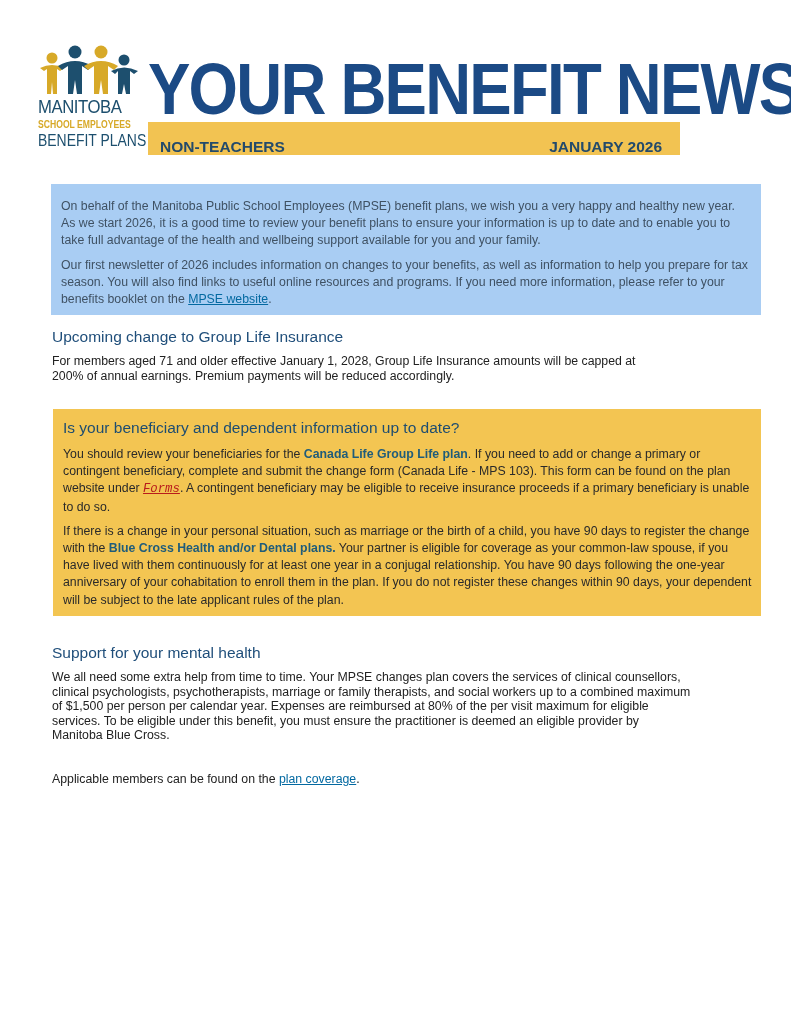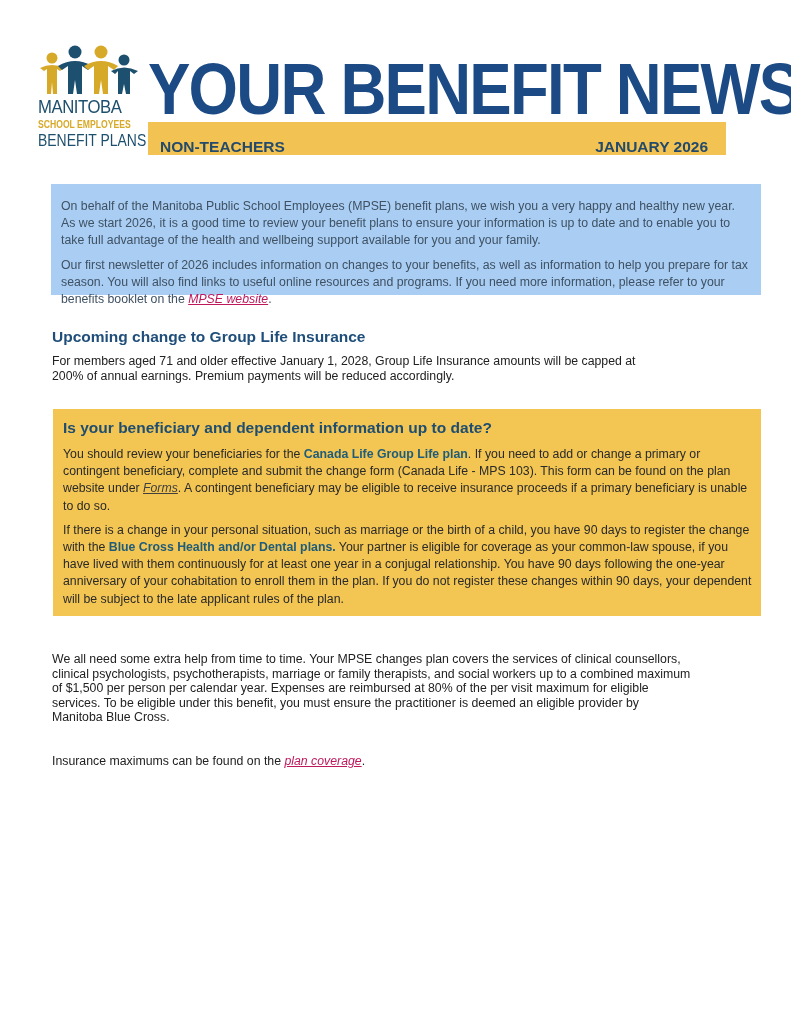--- a/index.html
+++ b/index.html
@@ -9,41 +9,41 @@
   .logo svg { display: block; }
   .logo-line { position: absolute; left: 0; width: 104px; text-align: left;
                font-family: "Liberation Sans", sans-serif; font-stretch: condensed; white-space: nowrap; }
   .logo-manitoba { top: 52px; font-size: 19px; color: #1d4f6e; letter-spacing: -0.5px; transform: scaleX(0.88); transform-origin: left; }
   .logo-school { top: 74px; font-size: 10.5px; color: #d7a928; font-weight: bold; transform: scaleX(0.82); transform-origin: left; }
   .logo-plans { top: 87px; font-size: 17px; color: #1d4f6e; transform: scaleX(0.82); transform-origin: left; }
 
   .masthead { position: absolute; left: 148px; top: 52px; font-size: 73px; font-weight: bold;
               color: #1b4a85; letter-spacing: -2px; transform: scaleX(0.87); transform-origin: left;
               white-space: nowrap; line-height: 1; }
-  .banner { position: absolute; left: 148px; top: 122px; width: 578px; height: 33px; background: #f2c352;
+  .banner { position: absolute; left: 148px; top: 122px; width: 532px; height: 33px; background: #f2c352;
             display: flex; align-items: center; justify-content: space-between; box-sizing: border-box;
             padding: 16px 18px 0 12px; }
   .banner span { font-weight: bold; font-size: 15.5px; color: #234a6b; }
 
-  .intro { position: absolute; left: 51px; top: 184px; width: 710px; height: 111px; background: #a9cdf3;
+  .intro { position: absolute; left: 51px; top: 184px; width: 710px; height: 131px; background: #a9cdf3;
            box-sizing: border-box; padding: 14px 12px 0 10px; }
   .intro p, .yellow p { margin: 0 0 7px 0; font-size: 12.3px; line-height: 17.2px; color: #3a4a5a; }
   .intro p { color: #3f5163; }
-  a.link { color: #be185d; text-decoration: underline; font-style: italic; }
+  a.link { color: #0369a1; text-decoration: underline; }
 
-  .h2 { font-weight: bold; color: #1f4e7a; font-size: 15.5px; margin: 0; }
+  .h2 { font-weight: normal; color: #1f4e7a; font-size: 15.5px; margin: 0; }
   .sec-life { position: absolute; left: 52px; top: 328px; width: 700px; }
   .sec-life p { margin: 8px 0 9px 0; font-size: 12.3px; line-height: 14.6px; color: #222; }
 
   .yellow { position: absolute; left: 53px; top: 409px; width: 708px; height: 207px; background: #f3c552;
             box-sizing: border-box; padding: 10px 4px 0 10px; }
   .yellow .h2 { color: #1e4d70; margin-bottom: 9px; }
   .yellow p { color: #2a2a2a; }
   .hl { color: #1f5c7a; font-weight: bold; }
-  a.forms { color: #404040; font-style: italic; text-decoration: underline; }
+  a.forms { color: #b91c1c; font-style: italic; text-decoration: underline; font-family: Liberation Mono, monospace; }
 
   .sec-mental { position: absolute; left: 52px; top: 644px; width: 710px; }
   .sec-mental p { margin: 8px 0 0 0; font-size: 12.3px; line-height: 14.6px; color: #222; }
   .sec-mental p.second { margin-top: 14.6px; }
 </style>
 </head>
 <body>
 
 <div class="logo">
   <svg width="104" height="52" viewBox="0 0 104 52">
@@ -82,21 +82,22 @@
   <p><span>For members aged 71 and older effective January 1, 2028, Group Life Insurance amounts will be capped at</span><br><span>200% of annual earnings. Premium payments will be reduced accordingly.</span></p>
 </div>
 
 <div class="yellow">
   <h2 class="h2">Is your beneficiary and dependent information up to date?</h2>
   <p><span>You should review your beneficiaries for the </span><span class="hl">Canada Life Group Life plan</span><span>. If you need to add or change a primary or contingent beneficiary, complete and submit the change form (Canada Life - MPS 103). This form can be found on the plan website under </span><a class="forms" href="#">Forms</a><span>. A contingent beneficiary may be eligible to receive insurance proceeds if a primary beneficiary is unable to do so.</span></p>
   <p><span>If there is a change in your personal situation, such as marriage or the birth of a child, you have 90 days to register the change with the </span><span class="hl">Blue Cross Health and/or Dental plans.</span><span> Your partner is eligible for coverage as your common-law spouse, if you have lived with them continuously for at least one year in a conjugal relationship. You have 90 days following the one-year anniversary of your cohabitation to enroll them in the plan. If you do not register these changes within 90 days, your dependent will be subject to the late applicant rules of the plan.</span></p>
 </div>
 
 <div class="sec-mental">
+  <h2 class="h2">Support for your mental health</h2>
   <p>
     <span>We all need some extra help from time to time. Your MPSE changes plan covers the services of clinical counsellors,</span><br>
     <span>clinical psychologists, psychotherapists, marriage or family therapists, and social workers up to a combined maximum</span><br>
     <span>of $1,500 per person per calendar year. Expenses are reimbursed at 80% of the per visit maximum for eligible</span><br>
     <span>services. To be eligible under this benefit, you must ensure the practitioner is deemed an eligible provider by</span><br>
     <span>Manitoba Blue Cross.</span>
   </p>
-  <p class="second"><br><span>Insurance maximums can be found on the </span><a class="link" href="#">plan coverage</a><span>.</span></p>
+  <p class="second"><br><span>Applicable members can be found on the </span><a class="link" href="#">plan coverage</a><span>.</span></p>
 </div>
 
 </body></html>

